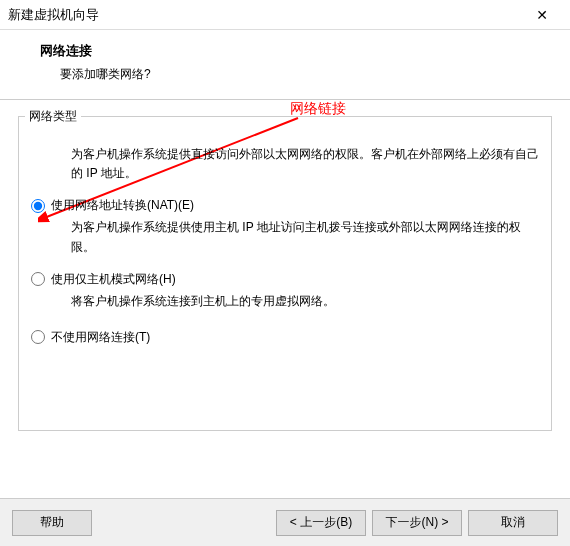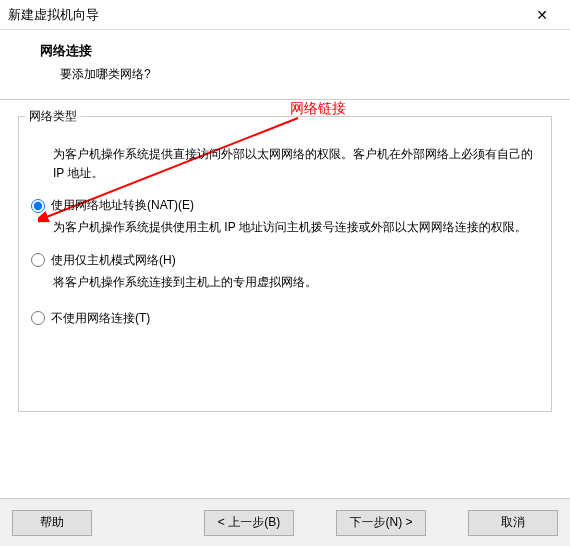--- a/index.html
+++ b/index.html
@@ -72,42 +72,41 @@
       display: flex;
       align-items: center;
       margin-bottom: 4px;
     }
     .radio-row input[type=radio] {
       margin: 0 6px 0 0;
       width: 14px;
       height: 14px;
     }
     .radio-desc {
-      margin: 0 0 14px 22px;
+      margin: 0 0 14px 40px;
       font-size: 12px;
       line-height: 1.6;
     }
     .annot {
       position: absolute;
       color: #ff0000;
       font-size: 14px;
       font-family: "SimSun", sans-serif;
     }
     .footer {
       position: absolute;
       bottom: 0;
       left: 0;
       right: 0;
       height: 48px;
       display: flex;
       align-items: center;
       padding: 0 12px;
       background: #f0f0f0;
       border-top: 1px solid #ccc;
-      gap: 36px;
     }
     .spacer { flex: 1; }
     .btn {
       height: 26px;
       min-width: 90px;
       padding: 0 12px;
       margin-left: 6px;
       background: #e1e1e1;
       border: 1px solid #adadad;
       font-size: 12px;

